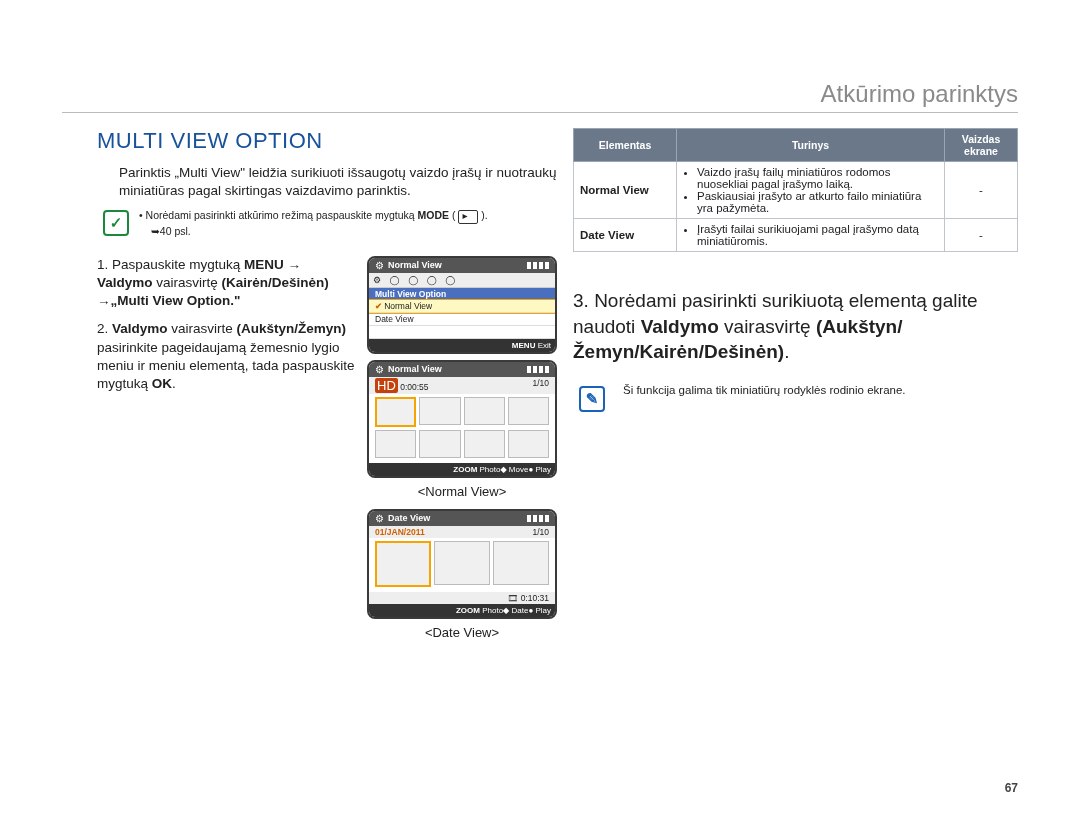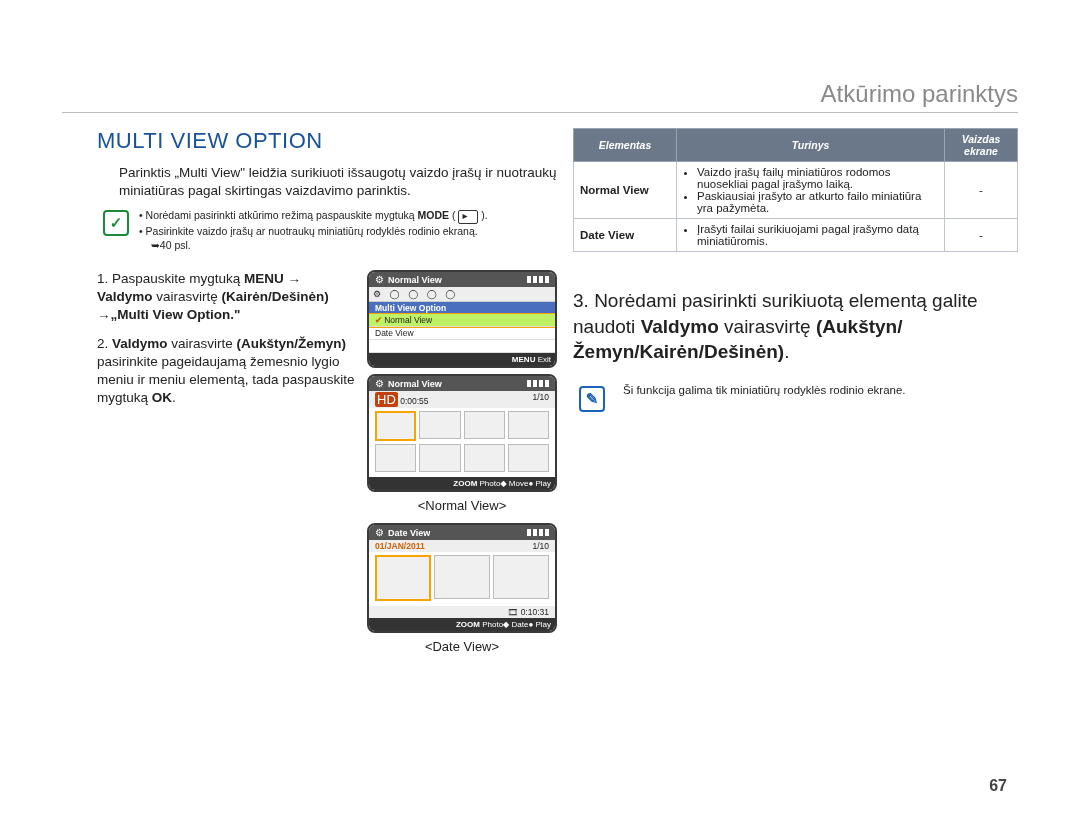--- a/index.html
+++ b/index.html
@@ -164,21 +164,21 @@
     color: #fff;
     font-weight: bold;
     padding: 1px 6px;
     font-size: 8.5px;
   }
   .menu-item {
     padding: 1px 6px;
     border-bottom: 1px solid #ddd;
   }
   .menu-item.sel {
-    background: #bef264;
+    background: #fef9c3;
     outline: 1px solid #f6a500;
   }
   .menu-item .chk {
     color: #d06000;
     font-weight: bold;
     margin-right: 2px;
   }
   .fig-foot {
     background: #333;
     color: #fff;
@@ -238,21 +238,20 @@
     width: 100%;
   }
   table.sub th {
     background: #6a788a;
     color: #fff;
     font-weight: bold;
     font-size: 10.5px;
     padding: 4px 6px;
     border: 1px solid #9aa5b3;
     text-align: center;
-    font-style: italic;
   }
   table.sub td {
     border: 1px solid #c0c5cd;
     padding: 4px 6px;
     vertical-align: middle;
   }
   table.sub td.center { text-align: center; }
   table.sub ul {
     margin: 0; padding: 0 0 0 14px;
   }
@@ -263,24 +262,24 @@
     font-size: 19px;
     line-height: 1.35;
     margin-top: 36px;
   }
   .note2 {
     font-size: 11.5px;
     margin-left: 8px;
   }
   .pagenum {
     position: absolute;
-    right: 73px;
+    right: 62px;
     bottom: 32px;
     font-weight: bold;
-    font-size: 16px;
+    font-size: 12px;
     color: #444;
   }
 </style>
 </head>
 <body>
 
 <div class="page">
   <div class="header-title">Atkūrimo parinktys</div>
   <div class="hr"></div>
 
@@ -289,21 +288,20 @@
     <div class="col">
       <h1 class="section">MULTI VIEW OPTION</h1>
       <p class="intro">Parinktis „Multi View" leidžia surikiuoti išsaugotų vaizdo įrašų ir nuotraukų miniatiūras pagal skirtingas vaizdavimo parinktis.</p>
 
       <div class="note-row">
         <div class="note-icon green">✓</div>
         <div class="note-bullets">
           <div>
             <span>Norėdami pasirinkti atkūrimo režimą paspauskite mygtuką </span><b>MODE</b><span> ( </span><span class="mode-glyph"></span> ).
           </div>
-          <div>Pasirinkite vaizdo įrašų ar nuotraukų miniatiūrų rodyklės rodinio ekraną.</div>
           <div class="sub">➥40 psl.</div>
         </div>
       </div>
 
       <div class="steps-area">
         <div class="steps-text">
           <p>
             <span class="num">1.</span>
             <span>Paspauskite mygtuką </span><b>MENU</b><span> → </span><b>Valdymo</b><span> vairasvirtę </span><b>(Kairėn/Dešinėn)</b><span> →</span><b>„Multi View Option."</b>
           </p>

